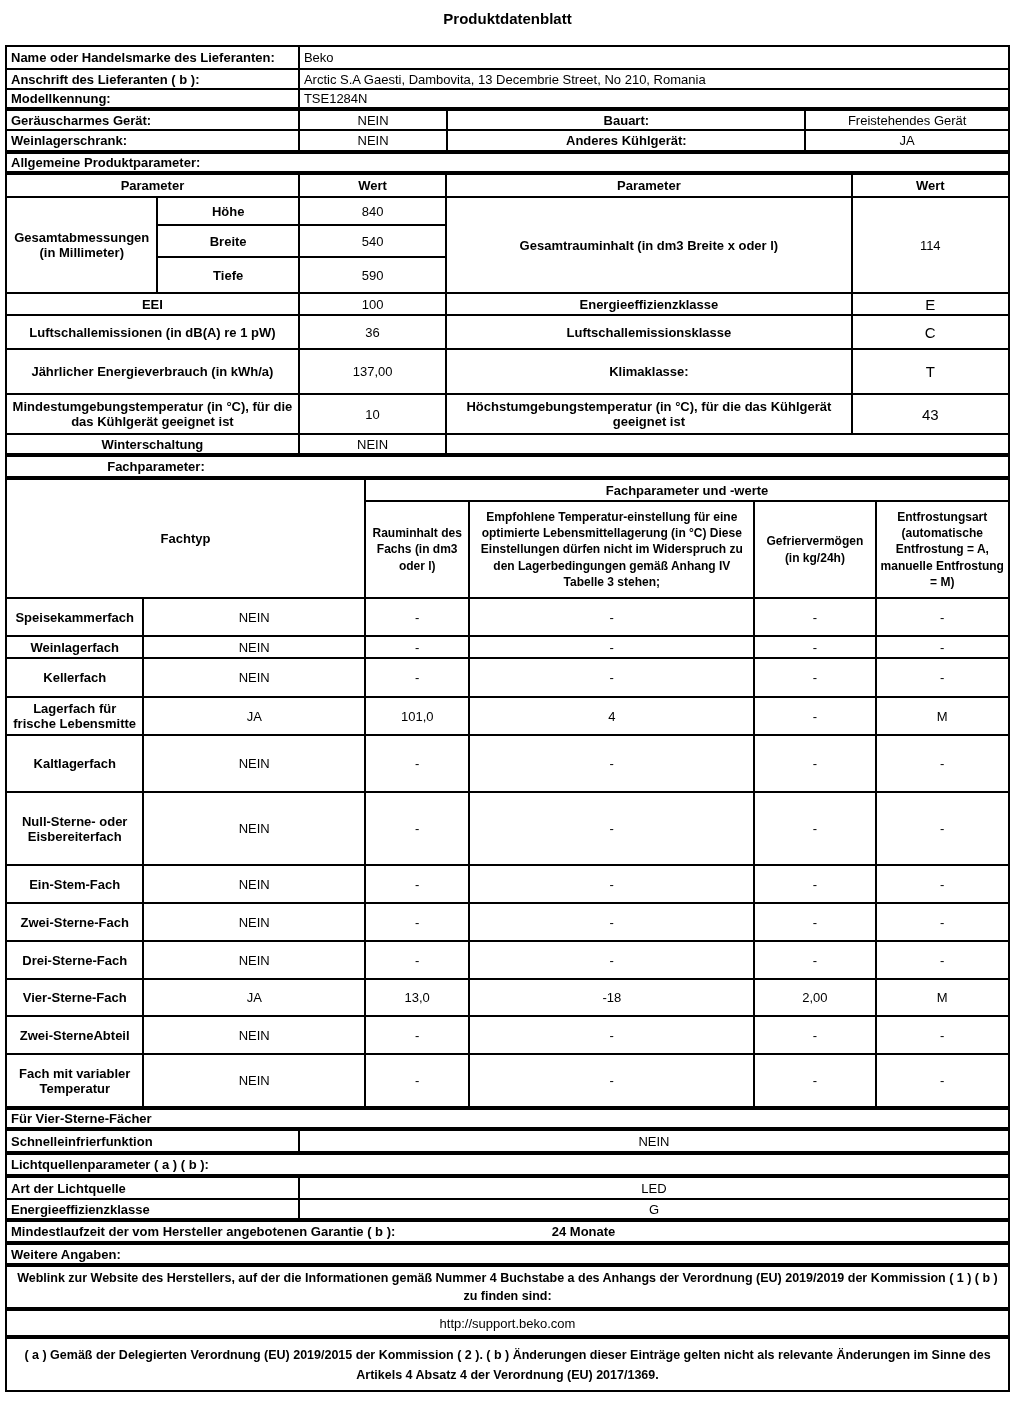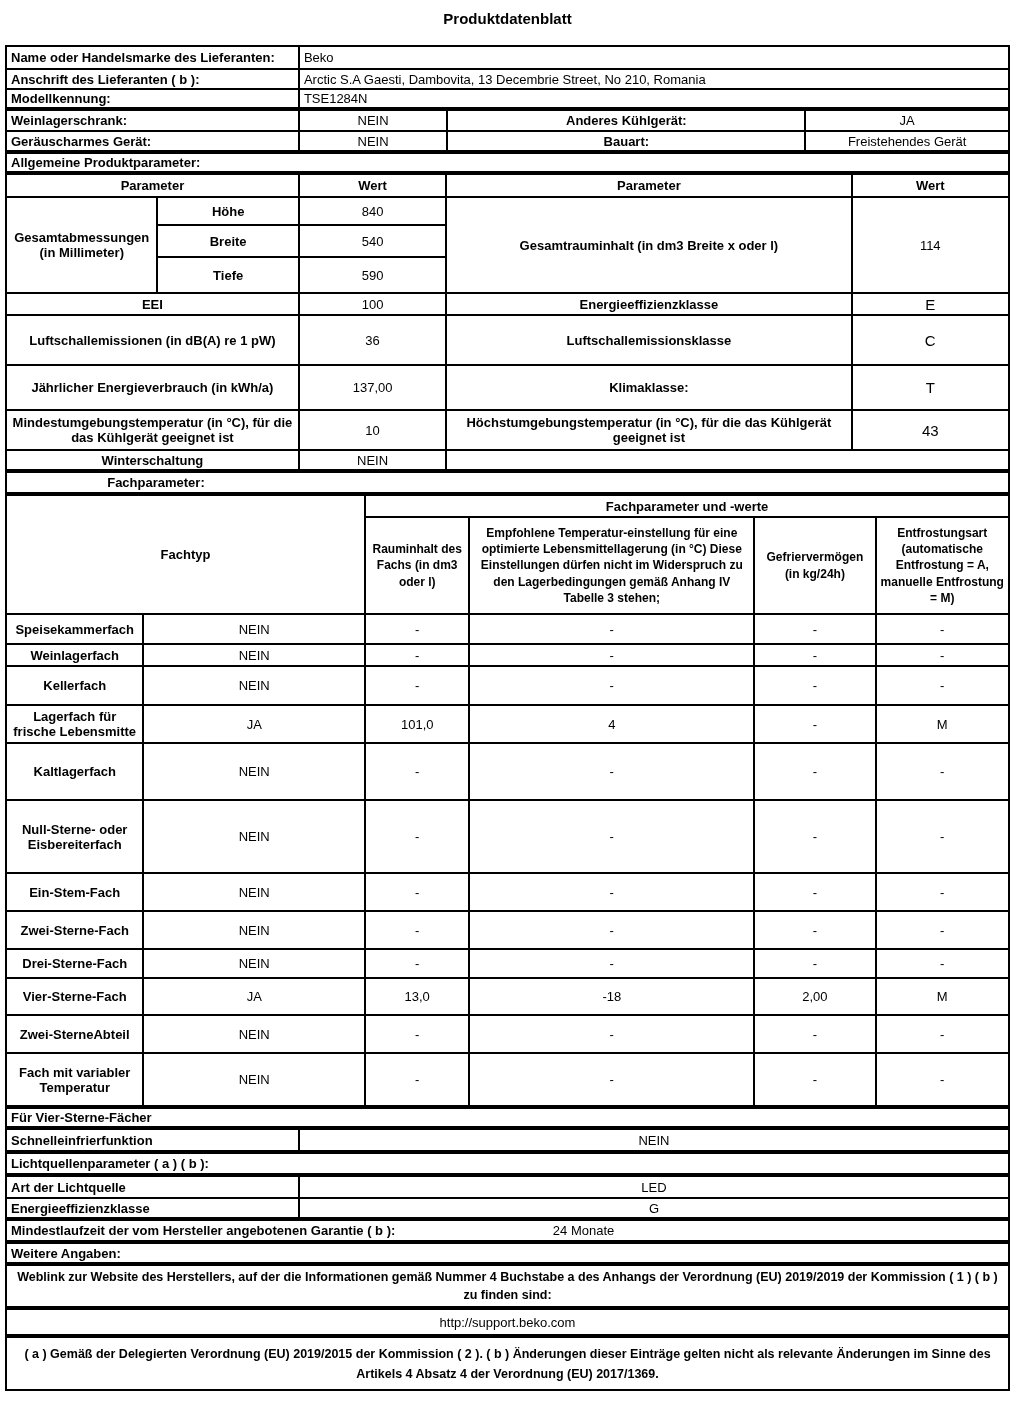--- a/index.html
+++ b/index.html
@@ -36,21 +36,21 @@
   .vall { text-align: left; font-weight: normal; }
   .big { font-size: 15px; }
   .sect { font-weight: bold; text-align: left; }
   .center-first-col { text-align: left; }
   .center-first-col span { display: inline-block; width: 29.2%; text-align: center; font-weight: bold; }
   .warranty-cell { position: relative; }
   .warranty-cell .wlabel { font-weight: bold; }
   .warranty-cell .wvalue {
     position: absolute; left: 15.2%; right: 0; top: 0; bottom: 0;
     display: flex; align-items: center; justify-content: center;
-    font-weight: normal;
+    font-weight: bold;
   }
   .wrapcell { white-space: normal; }
   .weblink-cell { font-weight: bold; text-align: center; font-size: 12.5px; line-height: 1.45; padding: 2px 8px; }
   .foot-cell { font-weight: bold; text-align: center; font-size: 12.5px; line-height: 1.6; padding: 4px 14px; }
   .hdr-small { font-weight: bold; text-align: center; font-size: 12px; line-height: 1.35; }
 </style>
 </head>
 <body>
 
 <div class="page">
@@ -79,31 +79,31 @@
     </table>
 
   <table>
     <colgroup>
         <col style="width:29.2%">
         <col style="width:14.8%">
         <col style="width:35.7%">
         <col style="width:20.3%">
       </colgroup>
     <tbody>
-        <tr style="height:21px">
+        <tr style="height:20px">
+      <td class="lbl">Geräuscharmes Gerät:</td>
+      <td class="val">NEIN</td>
+      <td class="lblc">Bauart:</td>
+      <td class="val">Freistehendes Gerät</td>
+    </tr>
+    <tr style="height:21px">
       <td class="lbl">Weinlagerschrank:</td>
       <td class="val">NEIN</td>
       <td class="lblc">Anderes Kühlgerät:</td>
       <td class="val">JA</td>
-    </tr>
-    <tr style="height:20px">
-      <td class="lbl">Geräuscharmes Gerät:</td>
-      <td class="val">NEIN</td>
-      <td class="lblc">Bauart:</td>
-      <td class="val">Freistehendes Gerät</td>
     </tr>
   </tbody>
     </table>
 
   <table>
     <tbody>
         <tr style="height:19px">
       <td class="sect">Allgemeine Produktparameter:</td>
     </tr>
   </tbody>
@@ -138,21 +138,21 @@
     <tr style="height:36px">
       <td class="lblc">Tiefe</td>
       <td class="val">590</td>
     </tr>
     <tr style="height:22px">
       <td colspan="2" class="lblc">EEI</td>
       <td class="val">100</td>
       <td class="lblc">Energieeffizienzklasse</td>
       <td class="val big">E</td>
     </tr>
-    <tr style="height:50px">
+    <tr style="height:34px">
       <td colspan="2" class="lblc wrapcell">Luftschallemissionen (in dB(A) re 1 pW)</td>
       <td class="val">36</td>
       <td class="lblc">Luftschallemissionsklasse</td>
       <td class="val big">C</td>
     </tr>
     <tr style="height:45px">
       <td colspan="2" class="lblc wrapcell">Jährlicher Energieverbrauch (in kWh/a)</td>
       <td class="val">137,00</td>
       <td class="lblc">Klimaklasse:</td>
       <td class="val big">T</td>
@@ -195,21 +195,21 @@
       <td colspan="2" rowspan="2" class="lblc">Fachtyp</td>
       <td colspan="4" class="lblc">Fachparameter und -werte</td>
     </tr>
     <tr style="height:97px">
       <td class="hdr-small wrapcell">Rauminhalt des Fachs (in dm3 oder l)</td>
       <td class="hdr-small wrapcell">Empfohlene Temperatur-einstellung für eine optimierte Lebensmittellagerung (in °C) Diese Einstellungen dürfen nicht im Widerspruch zu den Lagerbedingungen gemäß Anhang IV Tabelle 3 stehen;</td>
       <td class="hdr-small wrapcell">Gefriervermögen (in kg/24h)</td>
       <td class="hdr-small wrapcell">Entfrostungsart (automatische Entfrostung = A, manuelle Entfrostung = M)</td>
     </tr>
 
-    <tr style="height:30px">
+    <tr style="height:38px">
       <td class="lblc wrapcell">Speisekammerfach</td>
       <td class="val">NEIN</td>
       <td class="val">-</td>
       <td class="val">-</td>
       <td class="val">-</td>
       <td class="val">-</td>
     </tr>
     <tr style="height:22px">
       <td class="lblc wrapcell">Weinlagerfach</td>
       <td class="val">NEIN</td>
@@ -259,21 +259,21 @@
       <td class="val">-</td>
     </tr>
     <tr style="height:38px">
       <td class="lblc wrapcell">Zwei-Sterne-Fach</td>
       <td class="val">NEIN</td>
       <td class="val">-</td>
       <td class="val">-</td>
       <td class="val">-</td>
       <td class="val">-</td>
     </tr>
-    <tr style="height:29px">
+    <tr style="height:38px">
       <td class="lblc wrapcell">Drei-Sterne-Fach</td>
       <td class="val">NEIN</td>
       <td class="val">-</td>
       <td class="val">-</td>
       <td class="val">-</td>
       <td class="val">-</td>
     </tr>
     <tr style="height:37px">
       <td class="lblc wrapcell">Vier-Sterne-Fach</td>
       <td class="val">JA</td>

